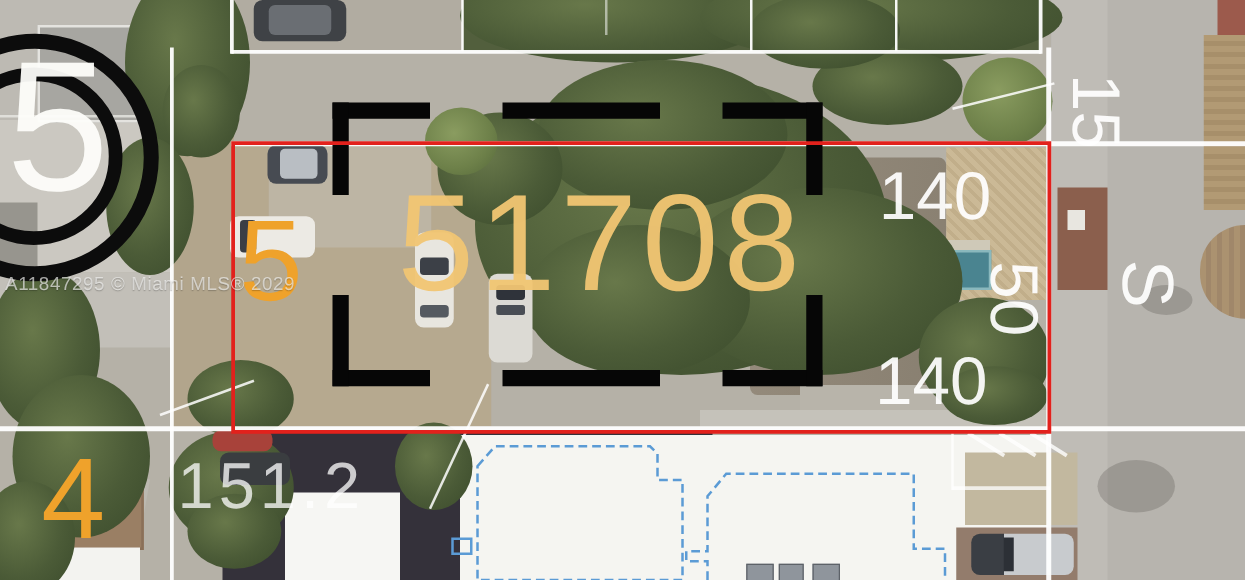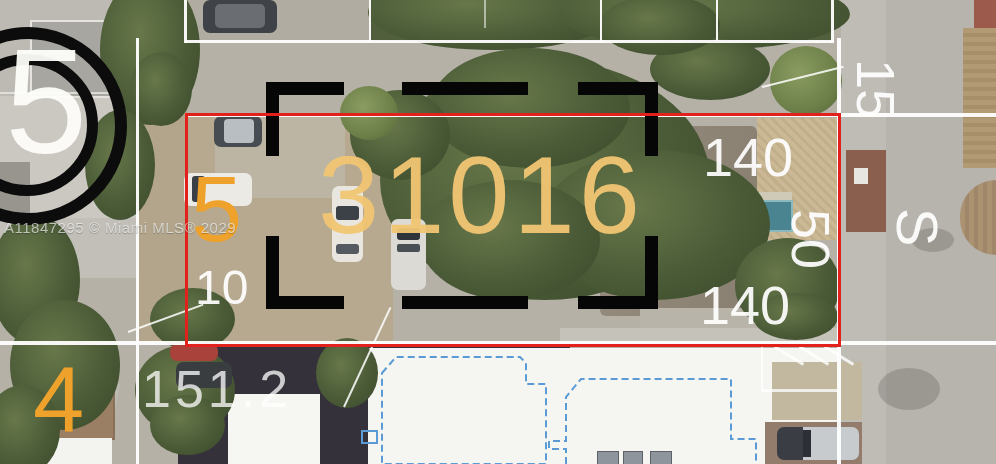--- a/index.html
+++ b/index.html
@@ -270,25 +270,24 @@
   <div class="abs bd" id="bd8"></div>
   <div class="abs bd" id="bd9"></div>
   <div class="abs bd" id="bd10"></div>
 
   <div class="abs" id="red-rect"></div>
 
   <div class="abs" id="circ-o"></div>
   <div class="abs" id="circ-i"></div>
   <div class="abs lbl" id="l-circ5">5</div>
 
-  <div class="abs lbl" id="l-74379">31016</div>
+  <div class="abs lbl" id="l-74379">51708</div>
   <div class="abs lbl" id="l-5">5</div>
   <div class="abs lbl" id="l-4">4</div>
   <div class="abs lbl wlbl" id="l-140t">140</div>
   <div class="abs lbl wlbl" id="l-50">50</div>
   <div class="abs lbl wlbl" id="l-140b">140</div>
   <div class="abs lbl wlbl" id="l-15">15</div>
   <div class="abs lbl wlbl" id="l-S">S</div>
-  <div class="abs lbl wlbl" id="l-10">10</div>
   <div class="abs lbl" id="l-1512">151.2</div>
 
   <div class="abs lbl" id="watermark">A11847295 © Miami MLS® 2029</div>
 </div>
 
 </body></html>

